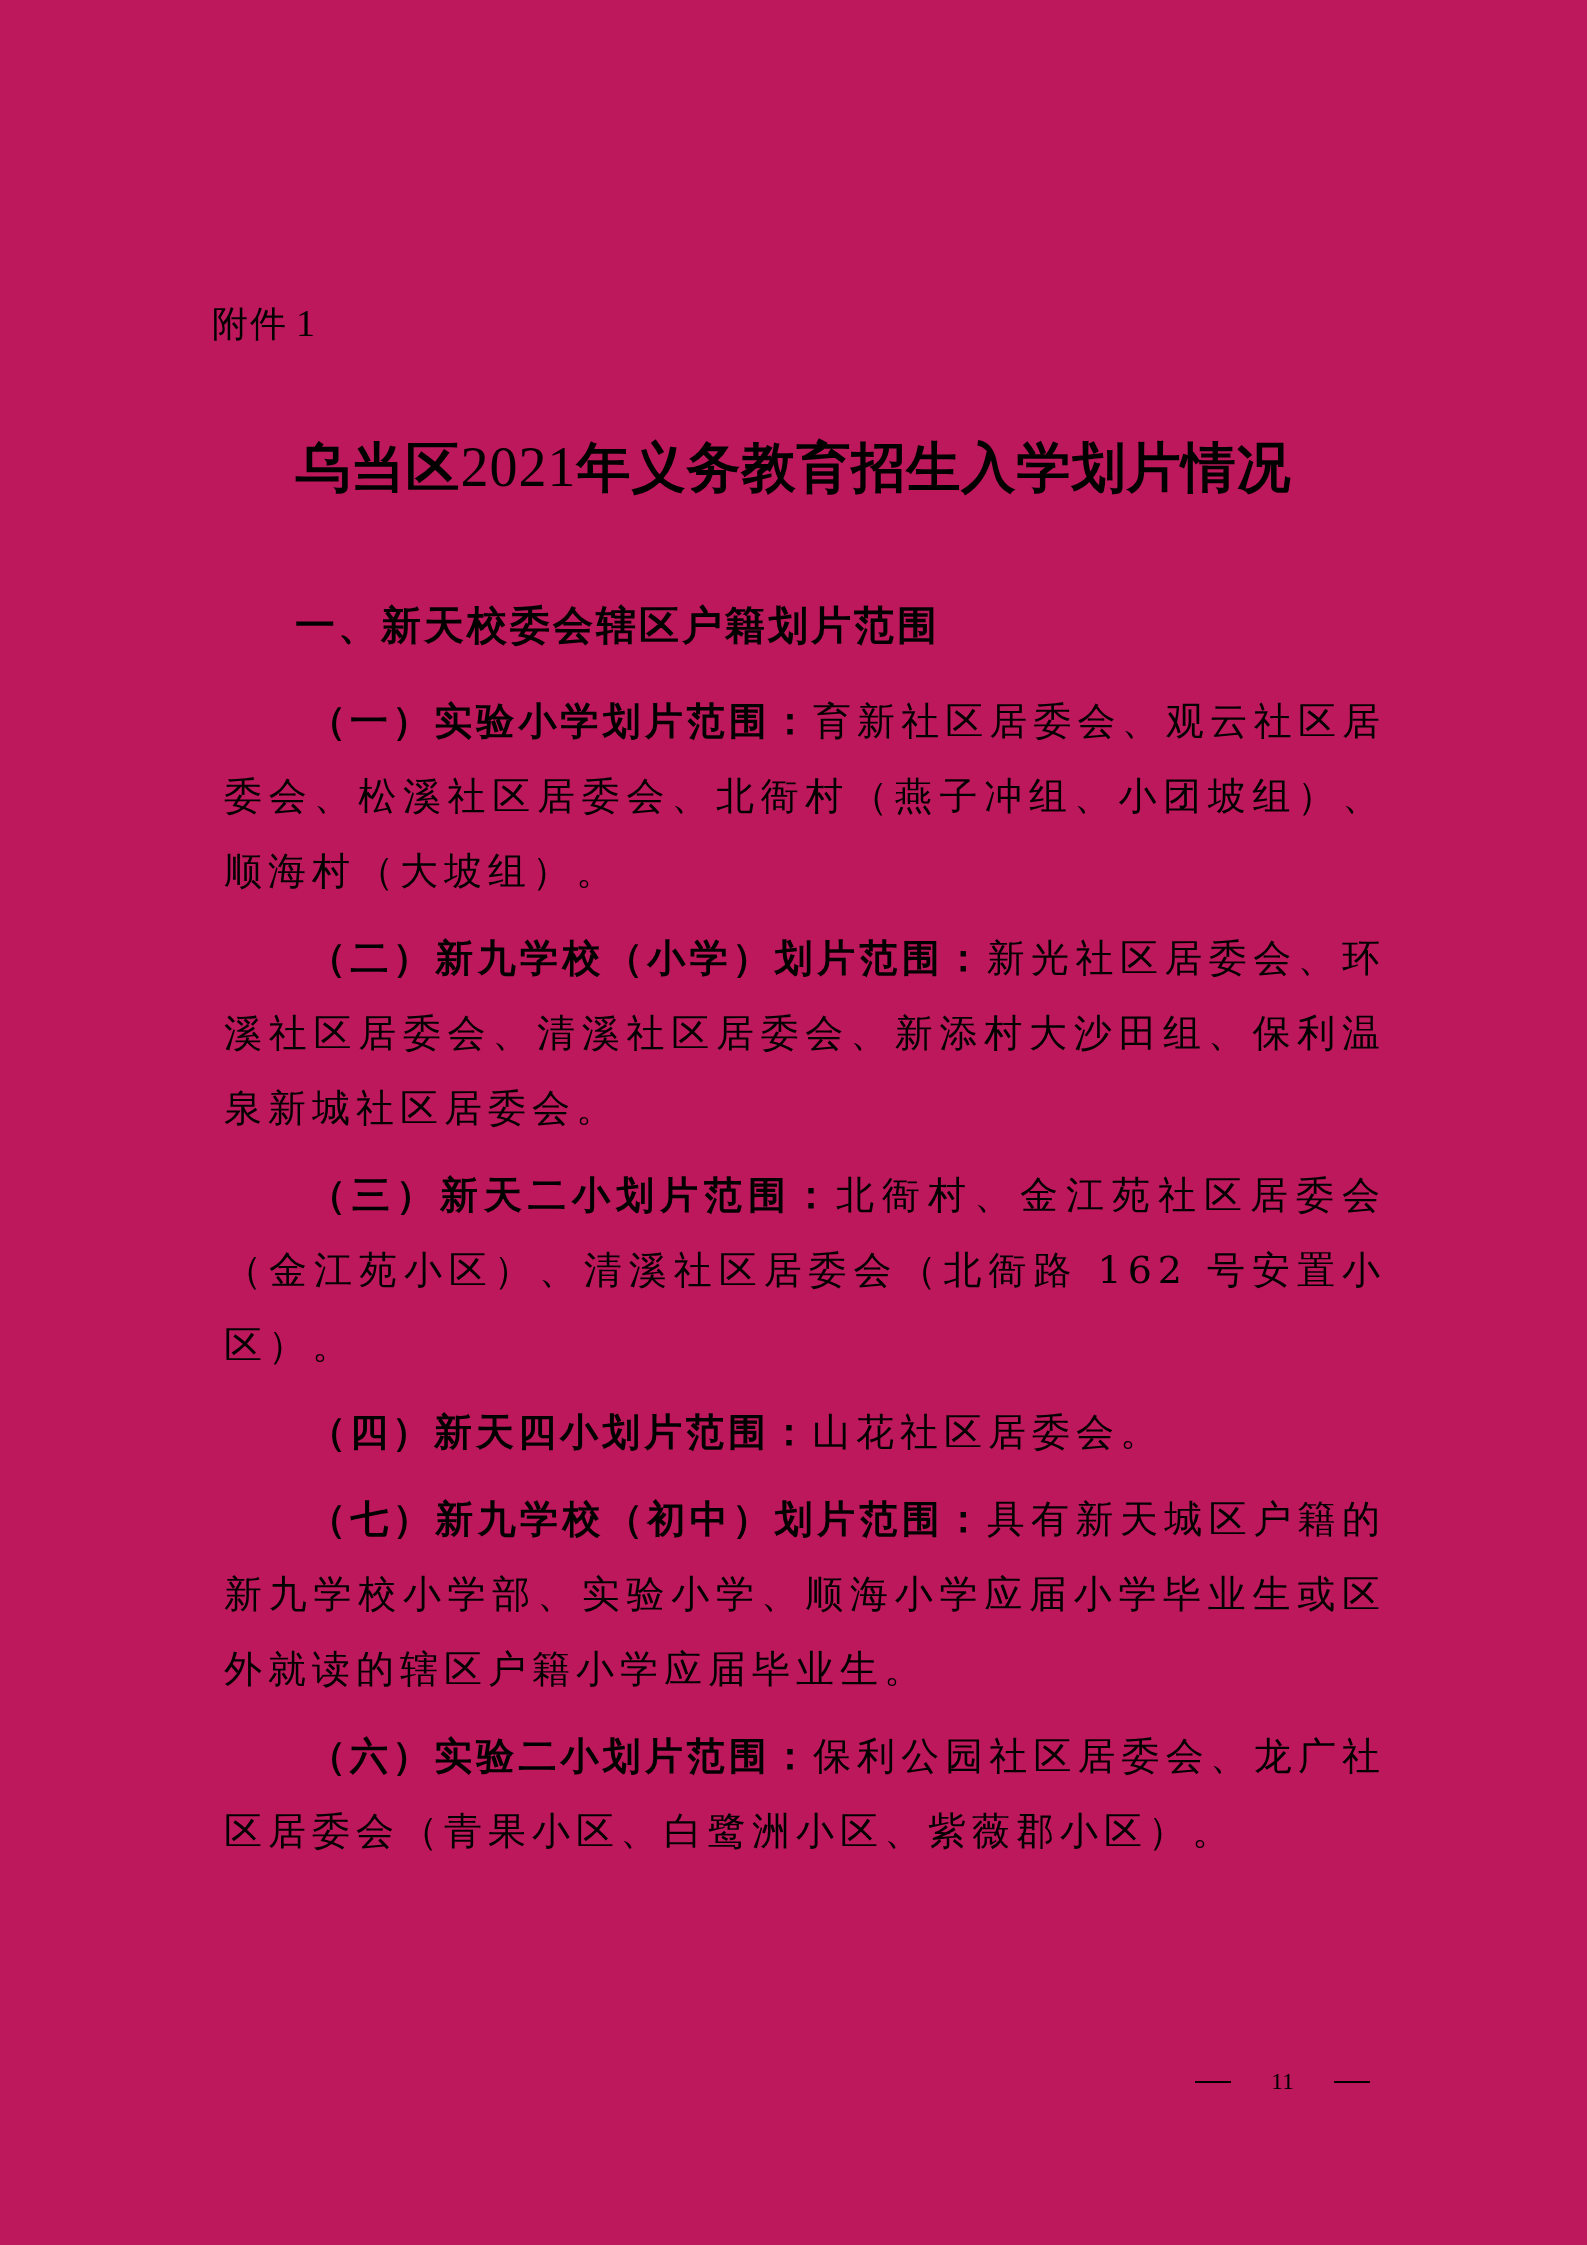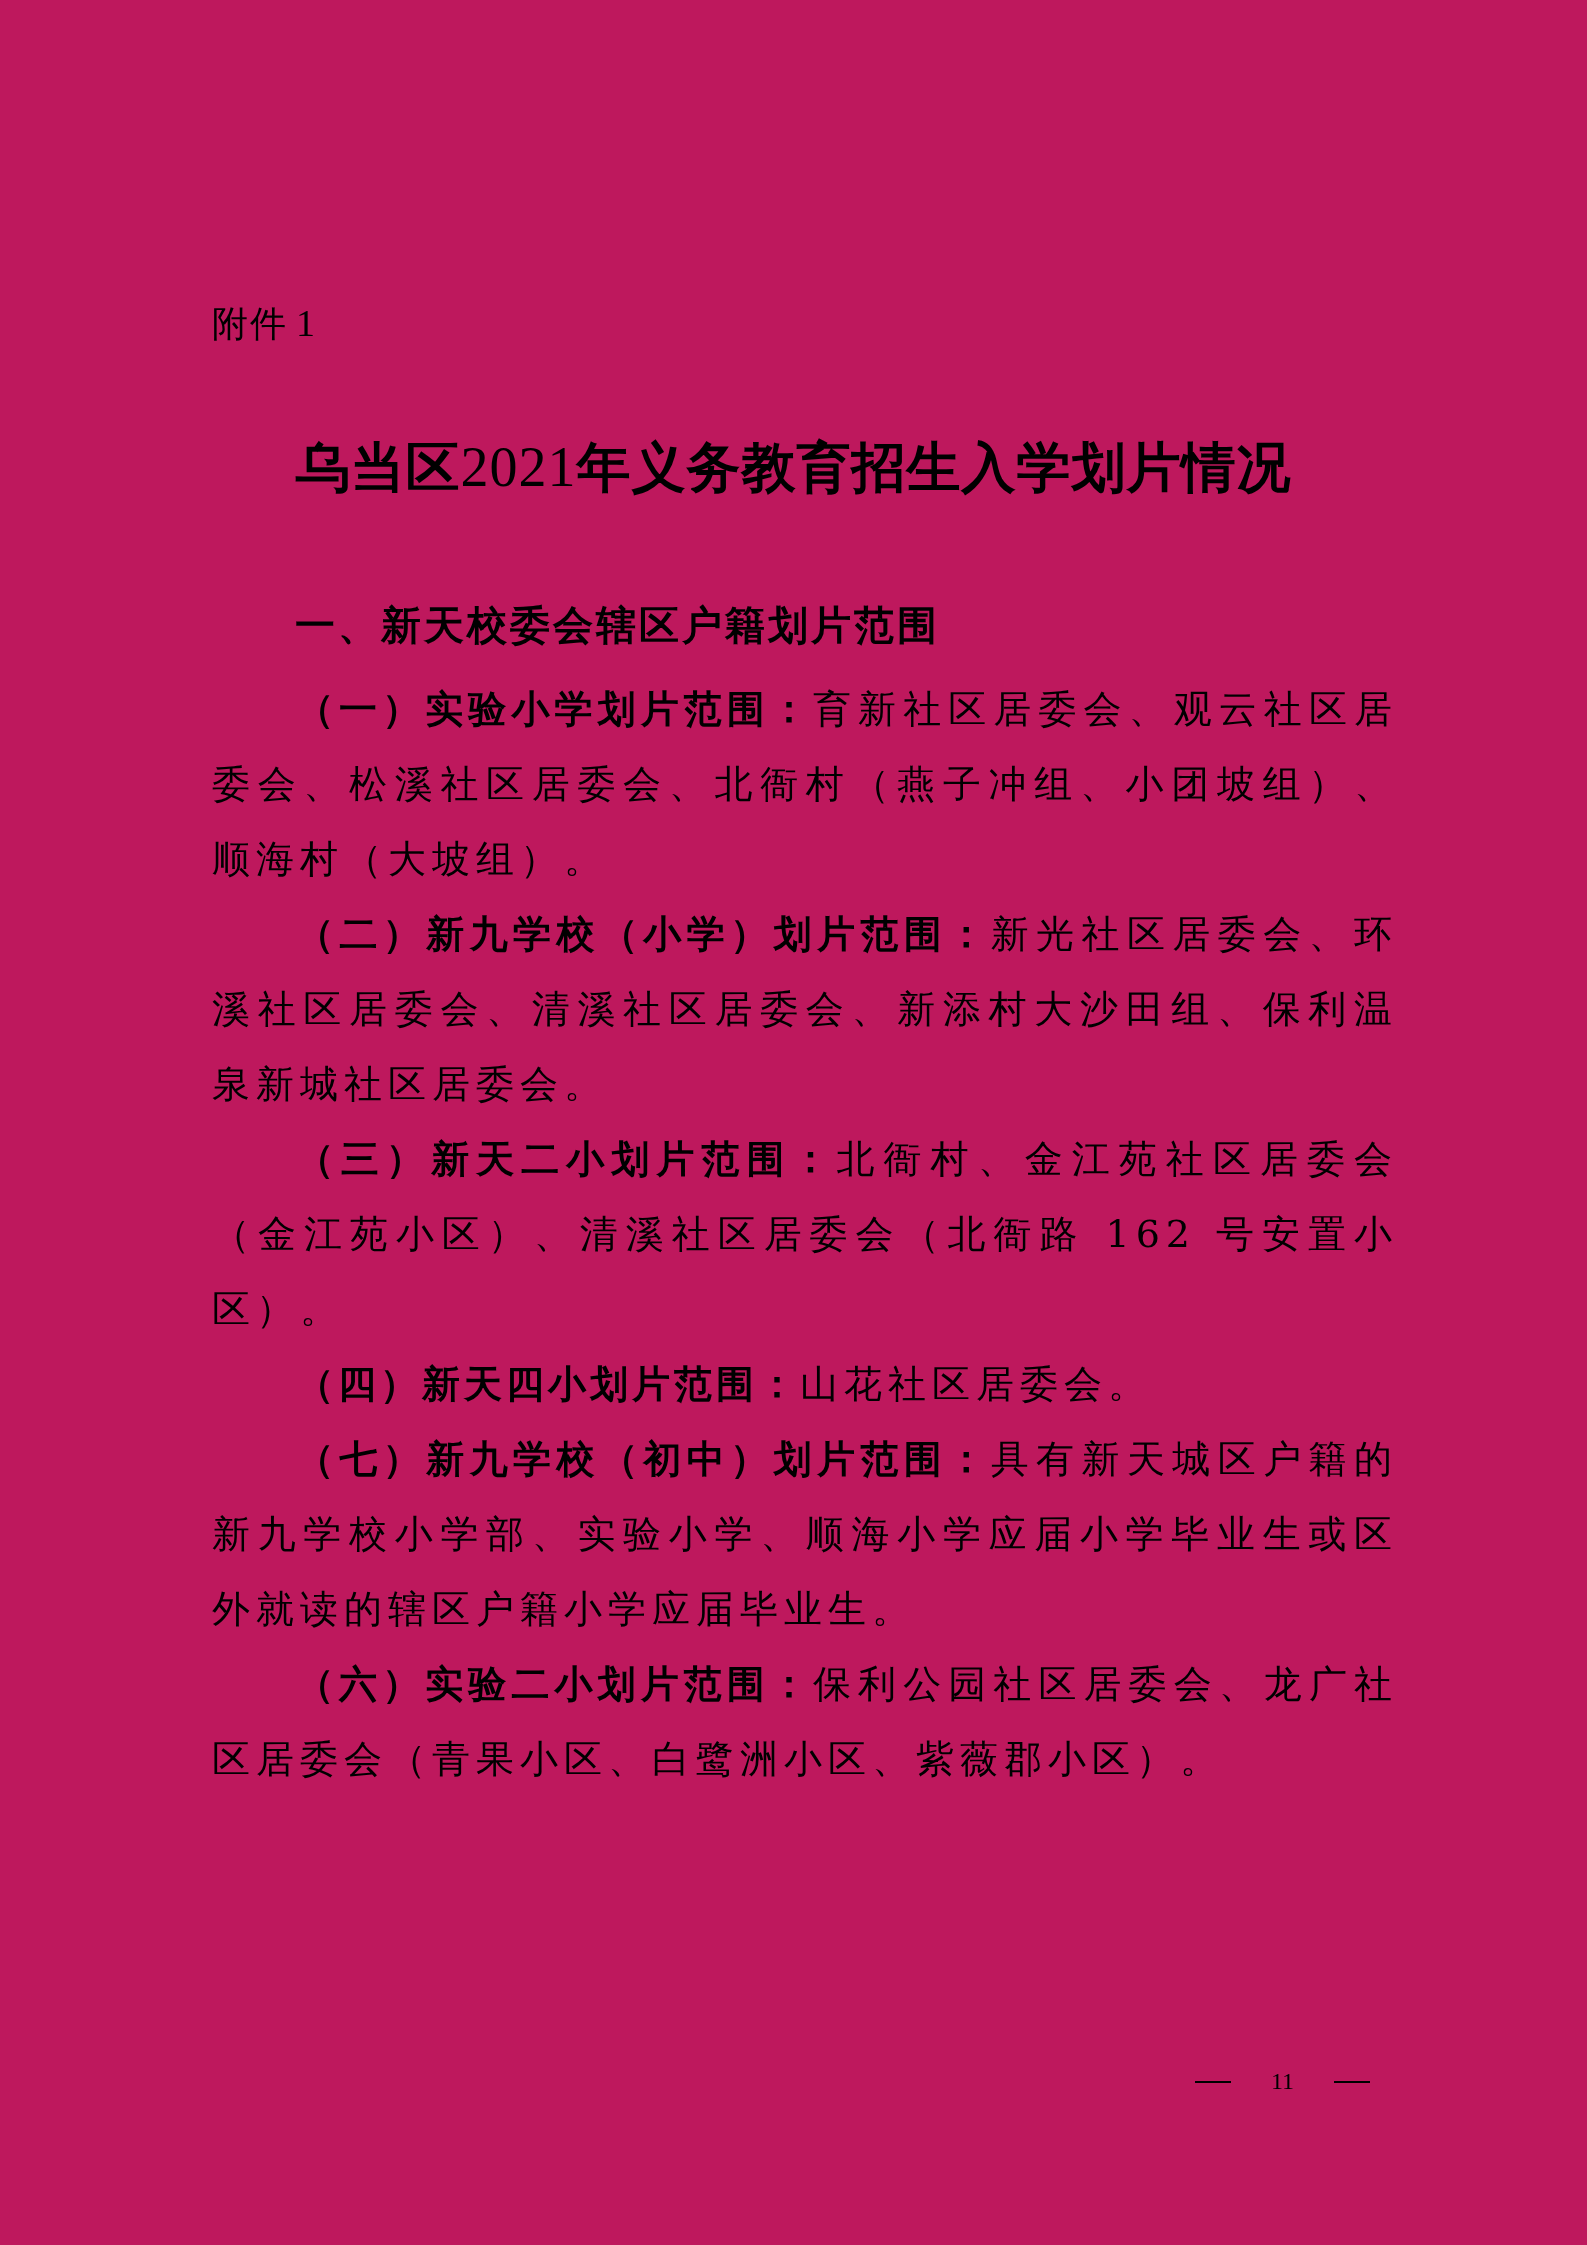--- a/index.html
+++ b/index.html
@@ -17,21 +17,21 @@
   .title .yr { font-family: "Liberation Serif", serif; font-weight: normal; font-size: 56px; }
   .section-heading {
     position: absolute; left: 295px; top: 598px;
     font-family: Liberation Serif, serif; font-weight: bold; font-size: 40px; letter-spacing: 3px;
   }
   .body {
     position: absolute; left: 212px; top: 672px; width: 1186px;
     font-family: "DejaVu Serif", serif; font-size: 38px; line-height: 75px;
     text-align: justify; text-justify: inter-character; letter-spacing: 6px;
   }
-  .para { margin: 0; text-indent: 84px; }
+  .para { margin: 12px; text-indent: 84px; }
   .para .label { font-family: "DejaVu Sans", sans-serif; font-weight: bold; letter-spacing: 4px; }
   .footer {
     position: absolute; left: 1195px; top: 2068px;
     font-family: "Liberation Serif", serif; font-size: 24px;
     display: flex; align-items: center; gap: 40px;
   }
   .footer .dash { display: inline-block; width: 36px; height: 2px; background: #000; }
 </style>
 </head>
 <body>

